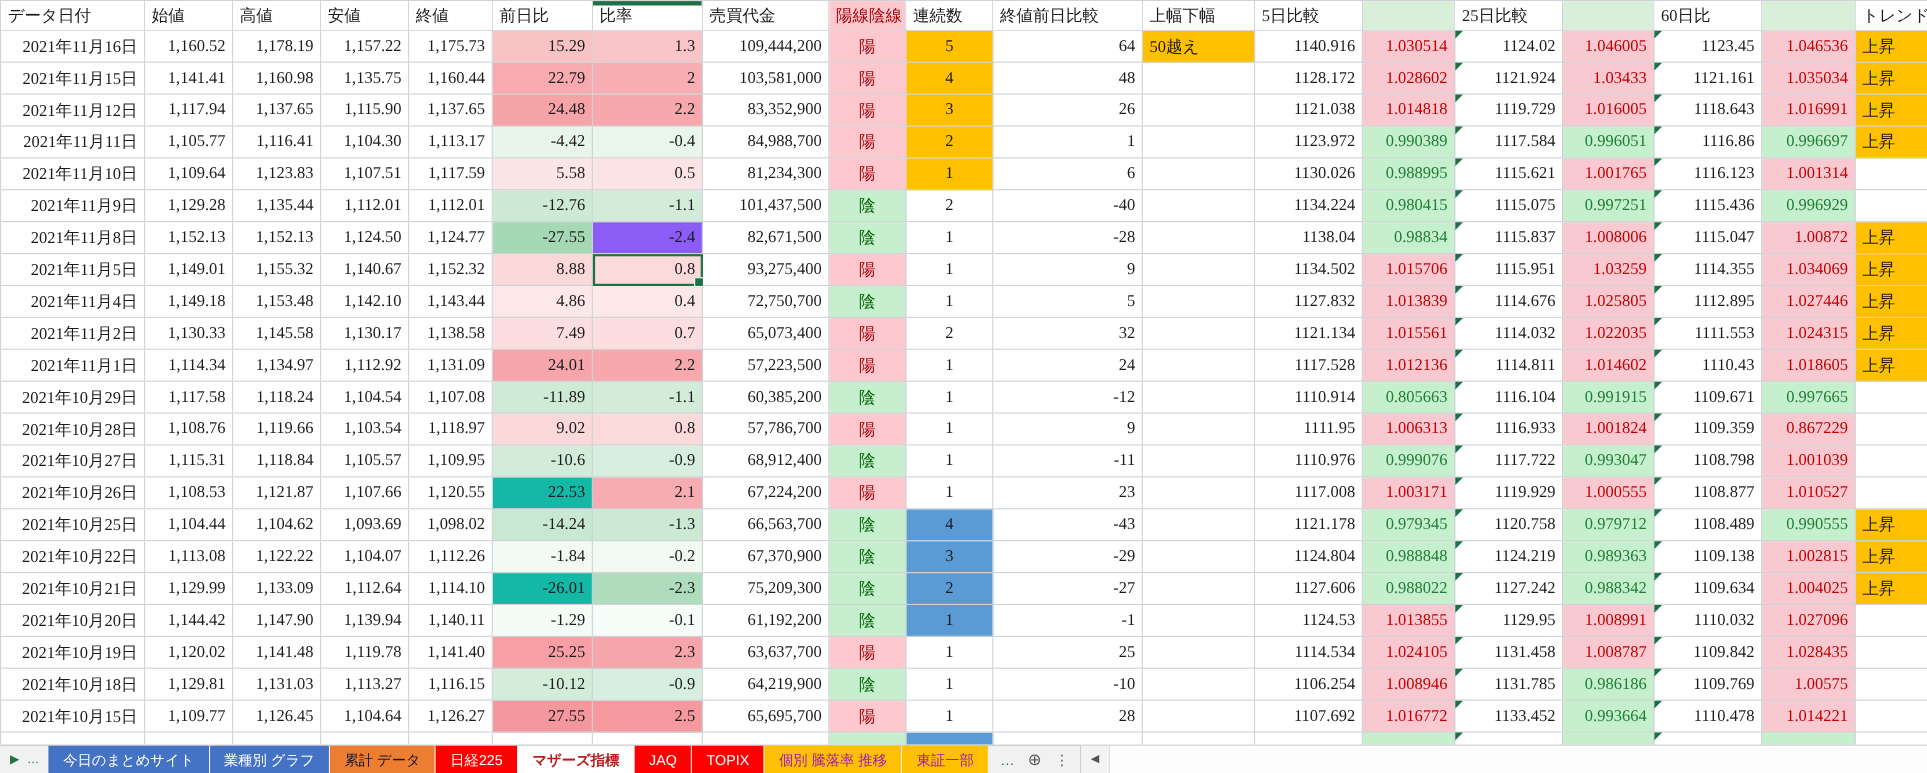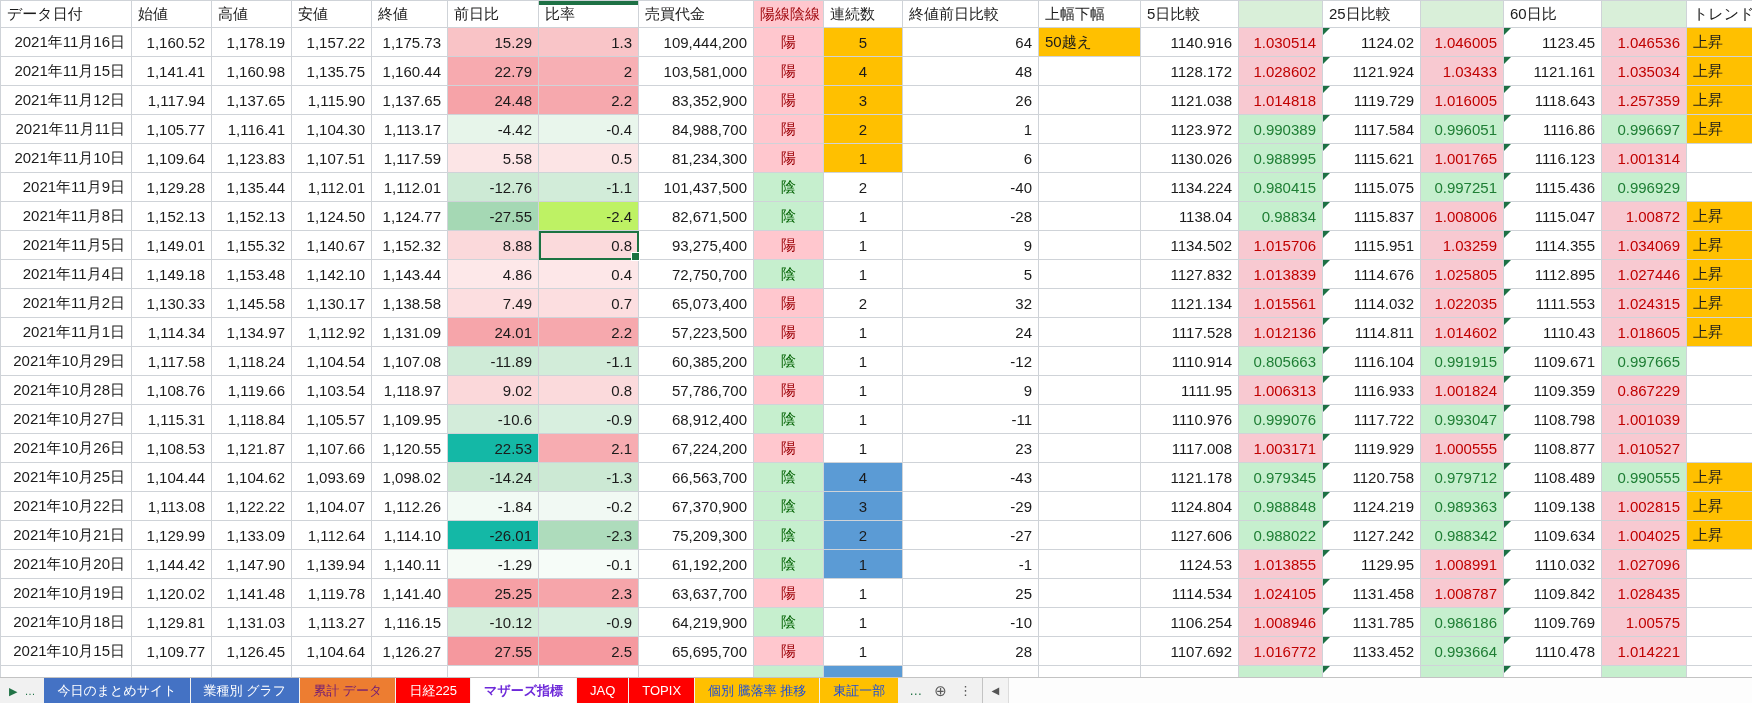--- a/index.html
+++ b/index.html
@@ -1,19 +1,19 @@
 <!DOCTYPE html>
 <html><head>
 <meta charset="utf-8">
 <style>
   * { box-sizing: border-box; }
   html,body { margin:0; padding:0; }
   body { font-family:"Liberation Sans","DejaVu Sans",sans-serif; }
   .app { width:1752px; height:703px; position:relative; background:#fff; overflow:hidden; }
-  .sheet { height:677px; overflow:hidden; background:#fff; }
+  .sheet { height:677px; overflow:hidden; background:#fff;font-family:Liberation Serif, serif; }
   table { border-collapse:collapse; table-layout:fixed; width:1752px; }
   th,td { border:1px solid #cfd3d8; padding:0 6px; font-size:15px; height:29px;
           white-space:nowrap; color:#1b1b1b; }
   thead th { height:27px; font-weight:normal; text-align:left; background:#fff; position:relative; overflow:hidden; }
   .a-r { text-align:right; } .a-c { text-align:center; } .a-l { text-align:left; }
   
   .h-candle { background:#ffc7ce; color:#9c0006; }
   .h-d5r,.h-d25r,.h-d60r { background:#d9efd9; }
   .h-ratio::before { content:""; position:absolute; top:0; left:0; right:0; height:4px; background:#1e7145; }
   
@@ -34,24 +34,24 @@
   .selected::after { content:""; position:absolute; right:-2px; bottom:-2px; width:7px; height:7px;
                      background:#1b7342; border:1px solid #fff; }
   tr.partial td { border-bottom:none; }
   
   .tabbar { position:absolute; left:0; bottom:0; width:1752px; height:26px; display:flex;
             align-items:stretch; background:#f1f1f1; border-top:1px solid #c3c3c3;
             font-size:13px; line-height:24px; }
   .nav { display:flex; align-items:center; gap:7px; padding:0 9px; color:#217346; font-size:11px; }
   .tab { display:flex; align-items:center; padding:0 13px; margin:0 1px 0 0; cursor:default; }
   .tab.blue  { background:#4472c4; color:#fff; }
-  .tab.orange{ background:#ed7d31; color:#701a75; }
+  .tab.orange{ background:#ed7d31; color:#0f172a; }
   .tab.red   { background:#ff0000; color:#fff; }
-  .tab.amber { background:#ffc000; color:#1d4ed8; }
-  .tab.active{ background:#ffffff; color:#6d28d9; font-weight:bold; }
+  .tab.amber { background:#ffc000; color:#a21caf; }
+  .tab.active{ background:#ffffff; color:#b91c1c; font-weight:bold; }
   .tail { display:flex; align-items:center; gap:12px; padding:0 10px; color:#217346; }
   .tail .plus { color:#5a5a5a; font-size:15px; }
   .tail .more { color:#5a5a5a; }
   .scroll { flex:1; display:flex; align-items:stretch; border-left:1px solid #c3c3c3; background:#f8f8f8; }
   .scroll .btn { width:26px; display:flex; align-items:center; justify-content:center;
                  color:#555; font-size:10px; border-right:1px solid #dcdcdc; background:#f3f3f3; }
   .scroll .track { flex:1; background:#fdfdfd; }
 </style>
 </head>
 <body>
@@ -157,21 +157,21 @@
             <td class="a-r">83,352,900</td>
             <td class="a-c candle-up">陽</td>
             <td class="a-c streak-amber">3</td>
             <td class="a-r">26</td>
             <td class="a-l"></td>
             <td class="a-r">1121.038</td>
             <td class="a-r r-up">1.014818</td>
             <td class="a-r tri">1119.729</td>
             <td class="a-r r-up">1.016005</td>
             <td class="a-r tri">1118.643</td>
-            <td class="a-r r-up">1.257359</td>
+            <td class="a-r r-up">1.016991</td>
             <td class="a-l trend-on">上昇</td>
           </tr>
           <tr>
             <td class="a-r">2021年11月11日</td>
             <td class="a-r">1,105.77</td>
             <td class="a-r">1,116.41</td>
             <td class="a-r">1,104.30</td>
             <td class="a-r">1,113.17</td>
             <td class="a-r" style="background: rgb(231, 245, 234);">-4.42</td>
             <td class="a-r" style="background: rgb(233, 246, 236);">-0.4</td>
@@ -230,21 +230,21 @@
             <td class="a-r r-down">0.996929</td>
             <td class="a-l"></td>
           </tr>
           <tr>
             <td class="a-r">2021年11月8日</td>
             <td class="a-r">1,152.13</td>
             <td class="a-r">1,152.13</td>
             <td class="a-r">1,124.50</td>
             <td class="a-r">1,124.77</td>
             <td class="a-r" style="background: rgb(165, 216, 180);">-27.55</td>
-            <td class="a-r" style="background: #bef264;">-2.4</td>
+            <td class="a-r" style="background: #8b5cf6;">-2.4</td>
             <td class="a-r">82,671,500</td>
             <td class="a-c candle-down">陰</td>
             <td class="a-c">1</td>
             <td class="a-r">-28</td>
             <td class="a-l"></td>
             <td class="a-r">1138.04</td>
             <td class="a-r r-down">0.98834</td>
             <td class="a-r tri">1115.837</td>
             <td class="a-r r-up">1.008006</td>
             <td class="a-r tri">1115.047</td>

